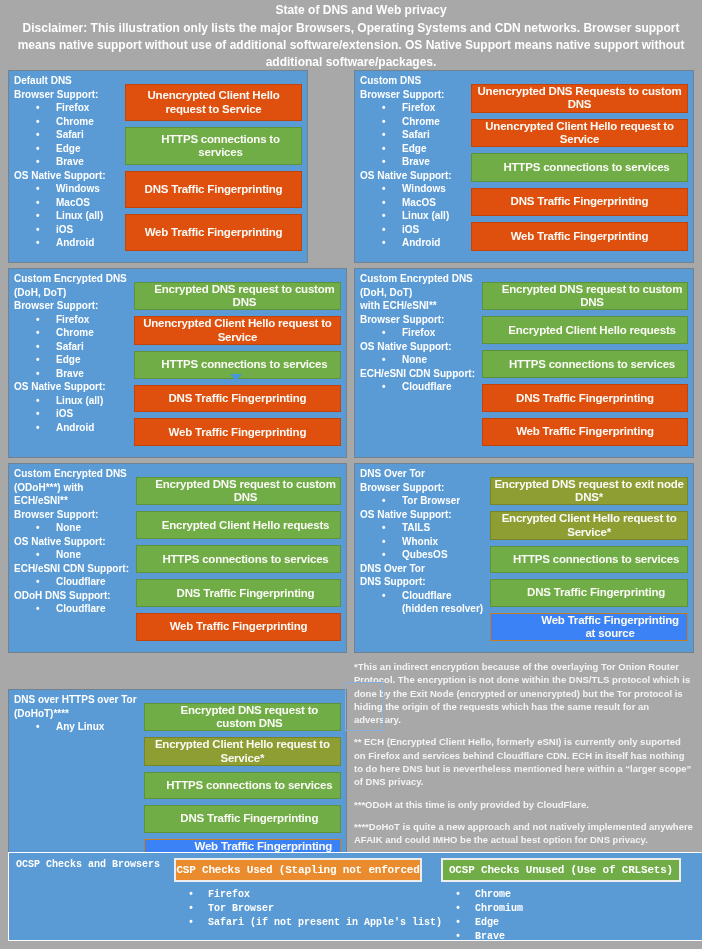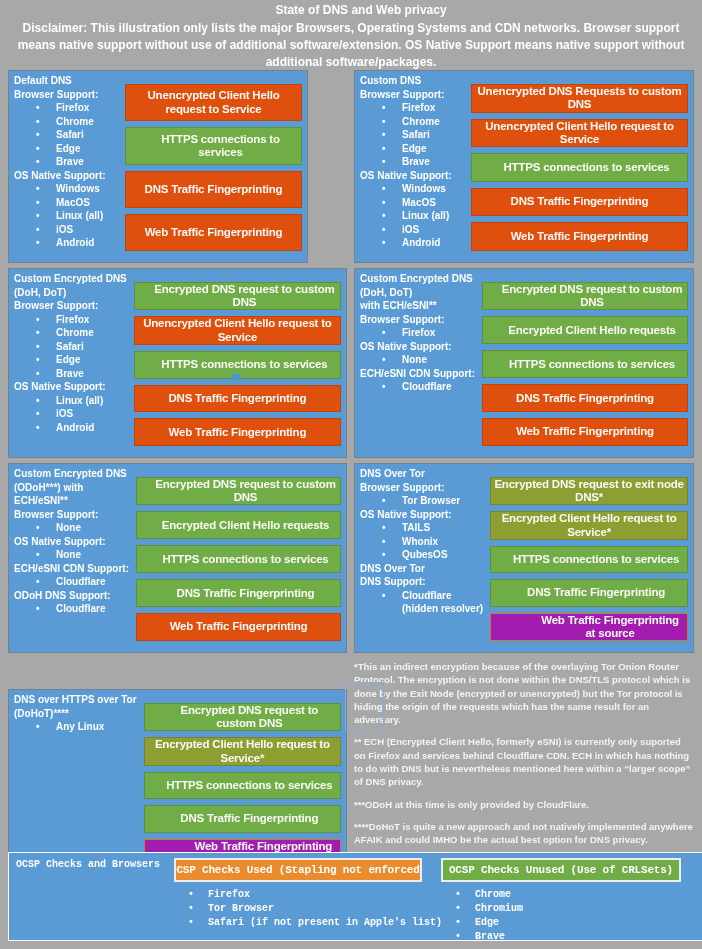--- a/index.html
+++ b/index.html
@@ -52,21 +52,21 @@
     text-align:center;
     color:#FBFAF6;font-weight:bold;
     font-size:11.5px;line-height:1.15;letter-spacing:-0.2px;
     padding:0 2px;
     border:1px solid rgba(0,0,0,0.15);
     box-sizing:border-box;
   }
   .bar[data-type="bad"]{background:#DF500F;border-color:#c2440b;}
   .bar[data-type="good"]{background:#70AD47;border-color:#5d913a;padding-left:16px;}
   .bar[data-type="mid"]{background:#8E9E33;border-color:#77852a;}
-  .bar[data-type="warn"]{background:#a21caf;border-color:#c77d24;padding-left:44px;}
+  .bar[data-type="warn"]{background:#3b82f6;border-color:#c77d24;padding-left:44px;}
 
   .blue-triangle{
     position:absolute;top:105px;left:50%;transform:translateX(-50%);
     width:0;height:0;
     border-left:6px solid transparent;border-right:6px solid transparent;
     border-top:7px solid #4796D8;
   }
 
   .footnotes{
     position:absolute;left:354px;top:660px;width:340px;height:188px;
@@ -293,21 +293,21 @@
     <div class="bar" data-type="mid">Encrypted Client Hello request to Service*</div>
     <div class="bar" data-type="good">HTTPS connections to services</div>
     <div class="bar" data-type="good">DNS Traffic Fingerprinting</div>
     <div class="bar" data-type="warn">Web Traffic Fingerprinting at source</div>
   </div>
 </div>
 
 <div class="footnotes">
   <div class="artifact-rect"></div>
   <p>*This an indirect encryption because of the overlaying Tor Onion Router Protocol. The encryption is not done within the DNS/TLS protocol which is done by the Exit Node (encrypted or unencrypted) but the Tor protocol is hiding the origin of the requests which has the same result for an adversary.</p>
-  <p>** ECH (Encrypted Client Hello, formerly eSNI) is currently only suported on Firefox and services behind Cloudflare CDN. ECH in which has nothing to do with DNS but is nevertheless mentioned here within a “larger scope” of DNS privacy.</p>
+  <p>** ECH (Encrypted Client Hello, formerly eSNI) is currently only suported on Firefox and services behind Cloudflare CDN. ECH in itself has nothing to do here DNS but is nevertheless mentioned here within a “larger scope” of DNS privacy.</p>
   <p>***ODoH at this time is only provided by CloudFlare.</p>
   <p>****DoHoT is quite a new approach and not natively implemented anywhere AFAIK and could IMHO be the actual best option for DNS privacy.</p>
 </div>
 
 <div class="bottom-panel">
   <div class="bottom-title">OCSP Checks and Browsers</div>
   <div class="ocsp-group ocsp-used">
     <div class="ocsp-header used">OCSP Checks Used (Stapling not enforced)</div>
     <ul class="ocsp-list">
         <li>Firefox</li>

